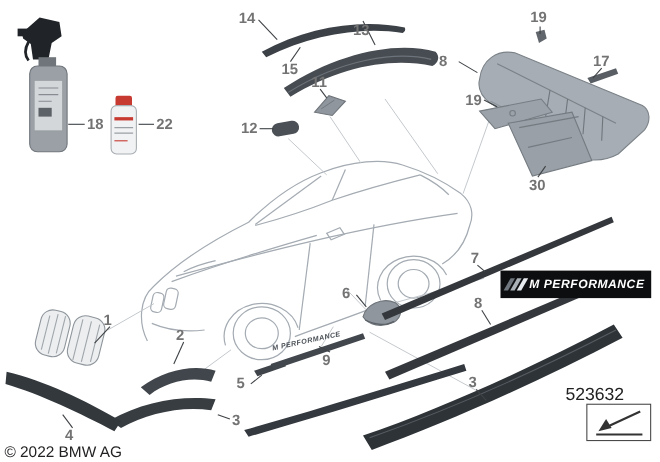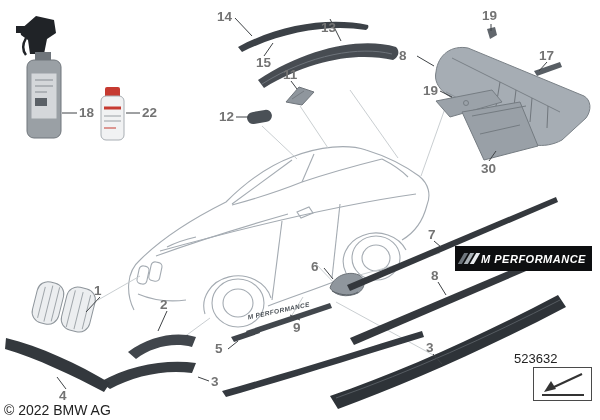--- a/index.html
+++ b/index.html
@@ -10,21 +10,21 @@
   .m-badge { position:absolute; left:455px; top:246px; width:137px; height:25px; background:#0d0e10;
              color:#ffffff; display:flex; align-items:center; justify-content:center; gap:4px; }
   .m-stripes { display:flex; gap:2px; align-items:center; height:11px; }
   .m-stripes i { display:block; width:4px; height:11px; transform:skewX(-30deg); }
   .m-stripes i:nth-child(1){ background:#6f767d; }
   .m-stripes i:nth-child(2){ background:#aab1b7; }
   .m-stripes i:nth-child(3){ background:#e8ebee; }
   .m-badge-text { font-size:11px; font-weight:bold; font-style:italic; letter-spacing:.5px; white-space:nowrap; }
   .sill-text { position:absolute; left:247px; top:307px; font-size:6.5px; font-weight:bold; font-style:italic;
                color:#494f55; letter-spacing:.4px; transform:rotate(-12deg); white-space:nowrap; }
-  .diagram-number { position:absolute; left:514px; top:351px; font-size:13px; color:#222; }
+  .diagram-number { position:absolute; left:514px; top:351px; font-size:16px; color:#222; }
   .copyright { position:absolute; left:4px; top:402px; font-size:14px; color:#222; }
   .nav-box { position:absolute; left:533px; top:367px; width:59px; height:34px; border:1.5px solid #4a4a4a;
              background:#fff; display:flex; align-items:center; justify-content:center; cursor:pointer; }
 </style>
 </head>
 <body>
 
 <div class="stage">
 
   <svg class="scene" width="600" height="420" viewBox="0 0 600 420">

